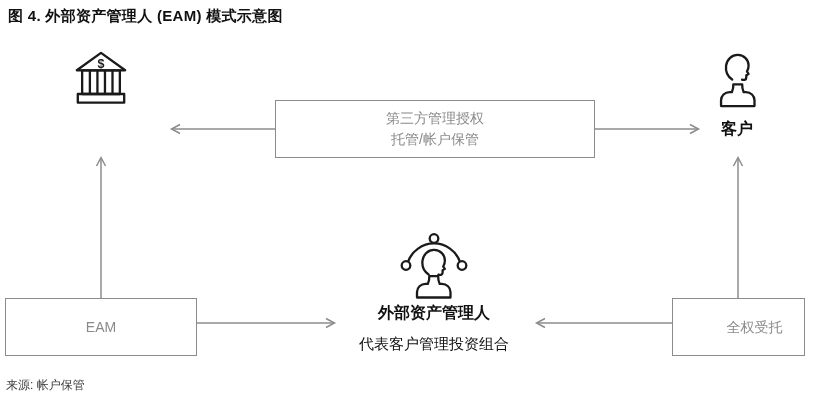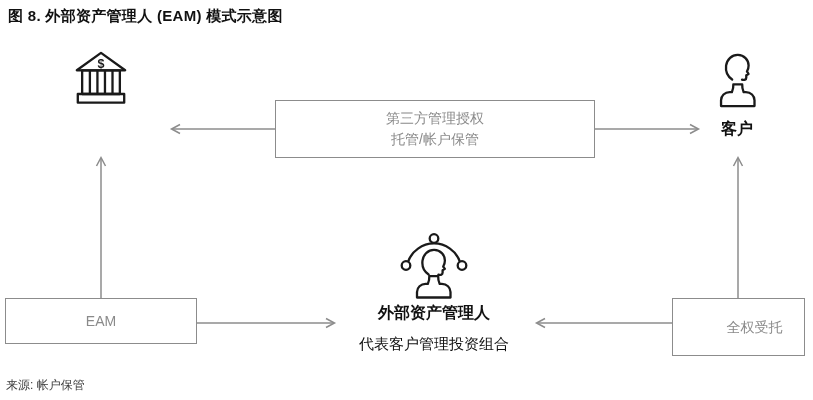--- a/index.html
+++ b/index.html
@@ -51,35 +51,35 @@
     border: 1.5px solid #8c8c8c;
     color: #8a8a8a;
     font-size: 14px;
     text-align: center;
     display: flex;
     flex-direction: column;
     justify-content: center;
     line-height: 21px;
   }
   .box-custody   { left: 275px; top: 100px; width: 320px; height: 58px; }
-  .box-framework { left: 5px;   top: 298px; width: 192px; height: 46px; }
+  .box-framework { left: 5px;   top: 298px; width: 192px; height: 58px; }
   .box-mandate   { left: 672px; top: 298px; width: 133px; height: 58px; padding-left: 32px; }
   .source {
     position: absolute;
     left: 6px; top: 377px;
     font-size: 12px;
     color: #3d3d3d;
   }
 </style>
 </head>
 <body>
 
 <div class="canvas">
 
-  <div class="title">图 8. 外部资产管理人 (EAM) 模式示意图</div>
+  <div class="title">图 4. 外部资产管理人 (EAM) 模式示意图</div>
 
   <svg class="connectors" width="813" height="400" viewBox="0 0 813 400">
     <g stroke="#8c8c8c" stroke-width="1.5" fill="none">
 
       <path d="M 275 129 H 172"></path>
       <path d="M 180 124.5 L 171.5 129 L 180 133.5"></path>
 
       <path d="M 595 129 H 698"></path>
       <path d="M 690 124.5 L 698.5 129 L 690 133.5"></path>
 

